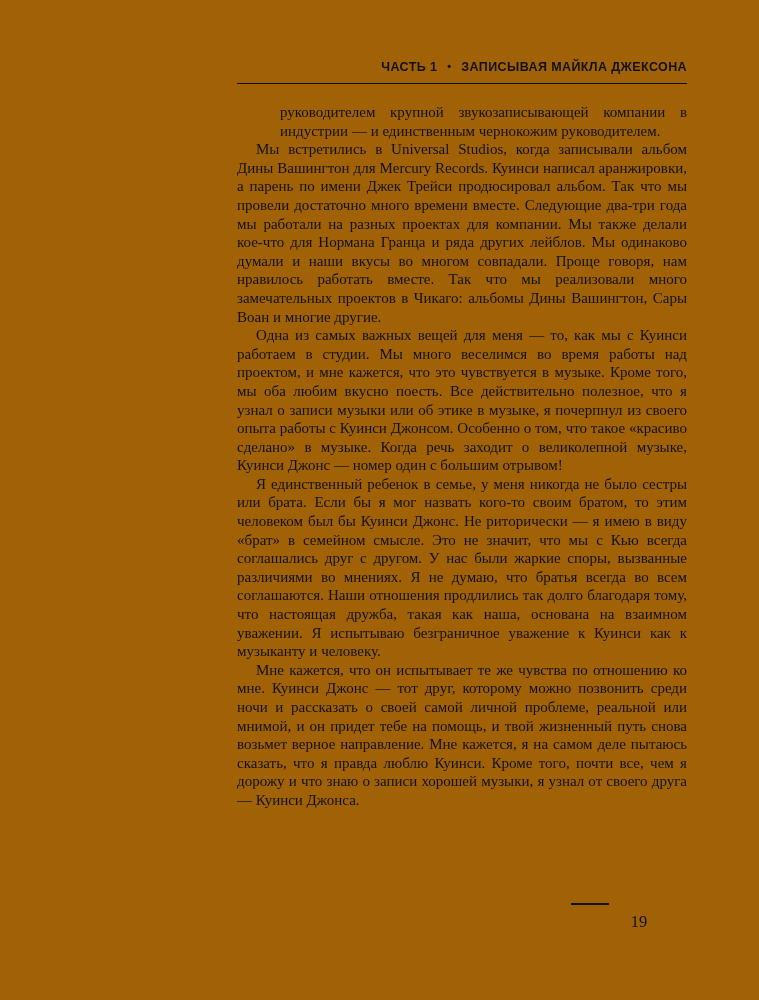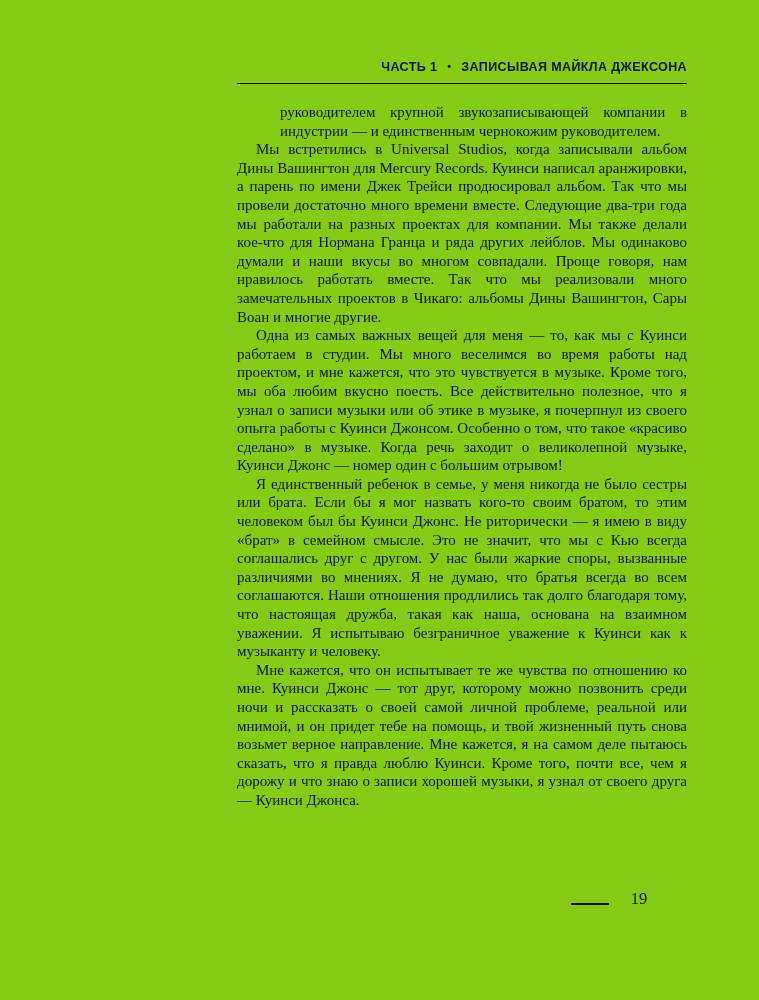--- a/index.html
+++ b/index.html
@@ -1,21 +1,21 @@
 <!DOCTYPE html>
 <html lang="ru"><head>
 <meta charset="utf-8">
 <style>
   * { margin: 0; padding: 0; box-sizing: border-box; }
   html, body { background: #e8e8e8; }
   .page {
     position: relative;
     width: 759px;
     height: 1000px;
-    background: #84cc16;
+    background: #a16207;
     margin: 0 auto;
     overflow: hidden;
     color: #111111;
   }
   .content {
     position: absolute;
     left: 237px;
     top: 60px;
     width: 450px;
   }
@@ -50,21 +50,21 @@
     position: absolute;
     left: 571px;
     top: 903px;
     width: 38px;
     border: 0;
     border-top: 2px solid #111111;
   }
   .page-number {
     position: absolute;
     left: 615px;
-    top: 889px;
+    top: 912px;
     width: 48px;
     text-align: center;
     font-family: "Liberation Serif", serif;
     font-size: 16.5px;
     color: #111111;
   }
 </style>
 </head>
 <body>
 

